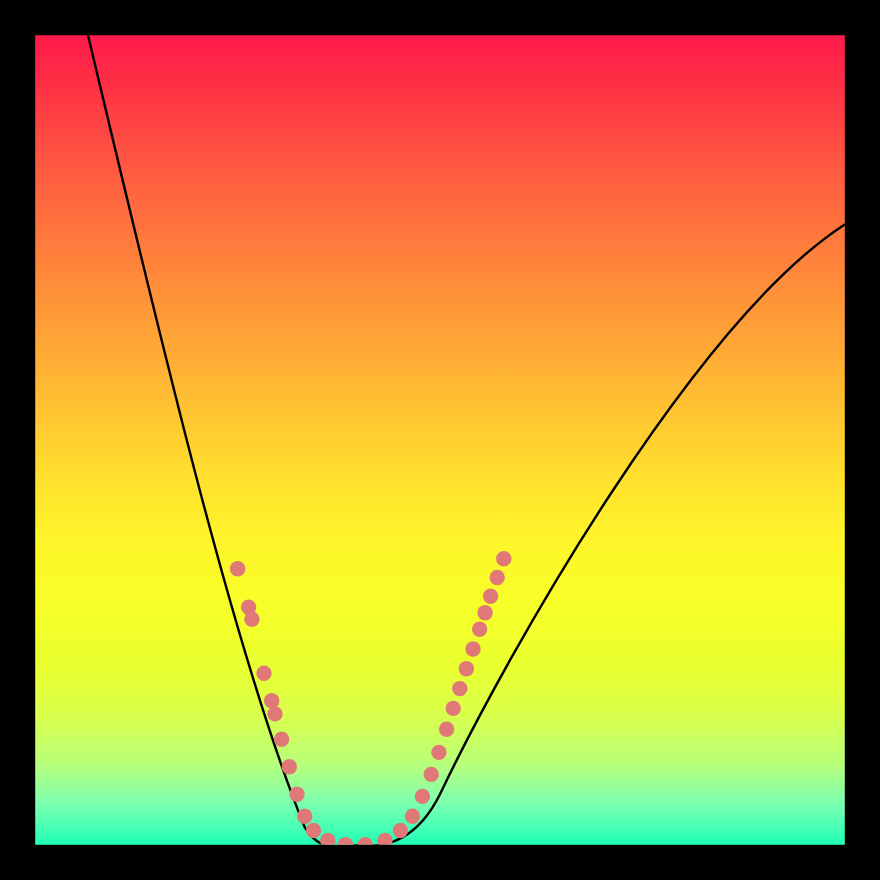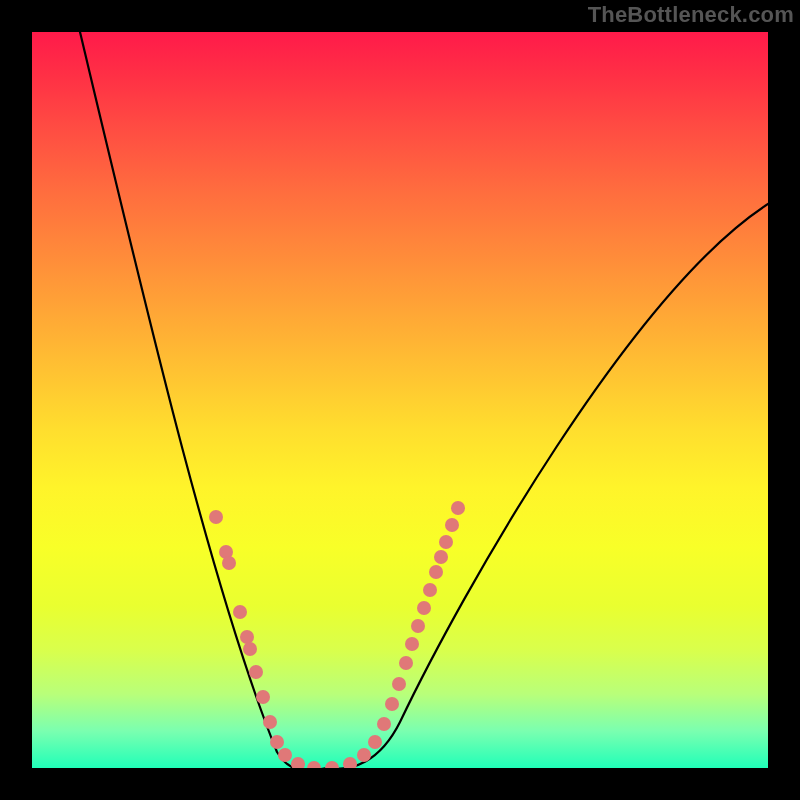--- a/index.html
+++ b/index.html
@@ -51,21 +51,20 @@
     top: 0;
     width: 100%;
     height: 100%;
     z-index: 3;
   }
 </style>
 </head>
 <body>
 
 <div class="frame">
-  <div class="watermark">TheBottleneck.com</div>
   <div class="plot-area">
     <svg class="curves" viewBox="0 0 736 736" preserveAspectRatio="none">
       <g id="series-group">
           <path d="M 48 0 C 110 260, 180 560, 245 720 C 258 742, 275 740, 295 736" stroke="#000000" stroke-width="2.2" fill="none" stroke-linecap="round"></path>
           <path d="M 295 736 C 320 740, 348 730, 368 690 C 430 560, 600 260, 736 172" stroke="#000000" stroke-width="2.2" fill="none" stroke-linecap="round"></path>
         </g>
       <g id="marker-group">
           <circle cx="184" cy="485" r="7" fill="#e07878"></circle>
           <circle cx="194" cy="520" r="7" fill="#e07878"></circle>
           <circle cx="197" cy="531" r="7" fill="#e07878"></circle>

